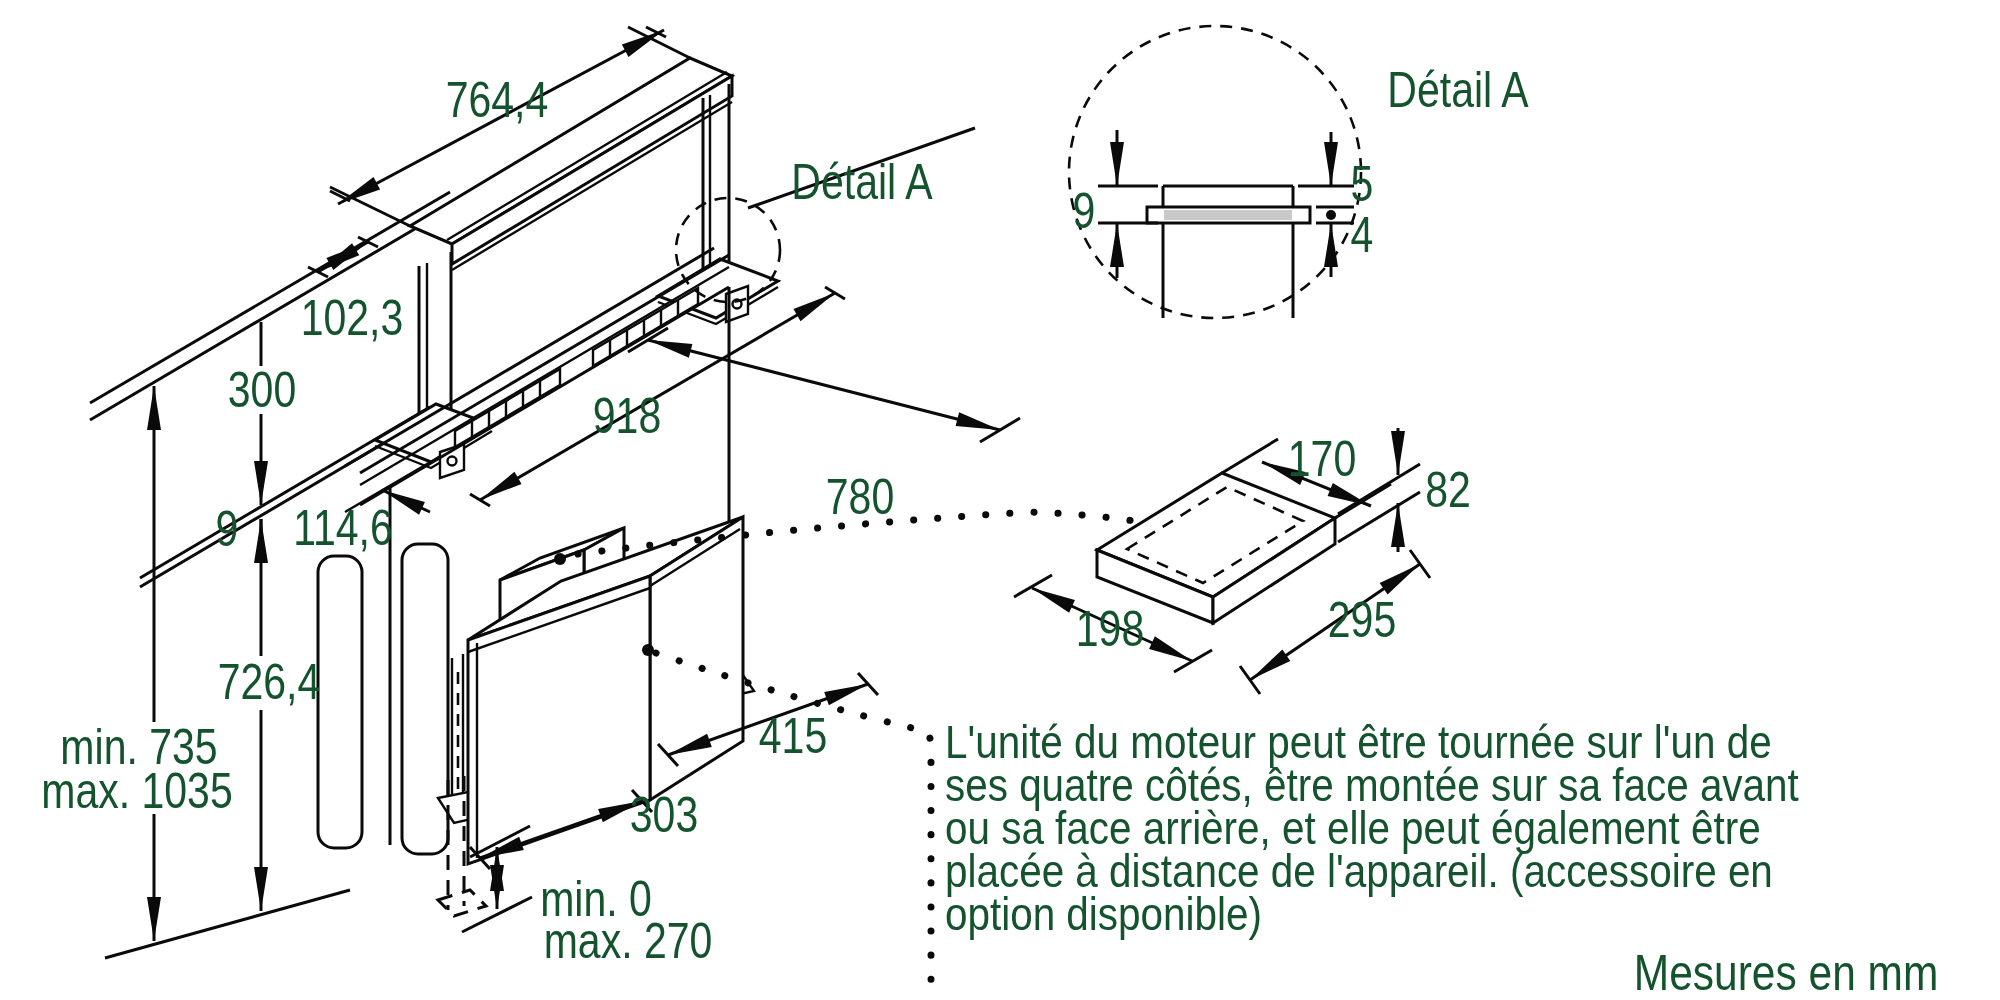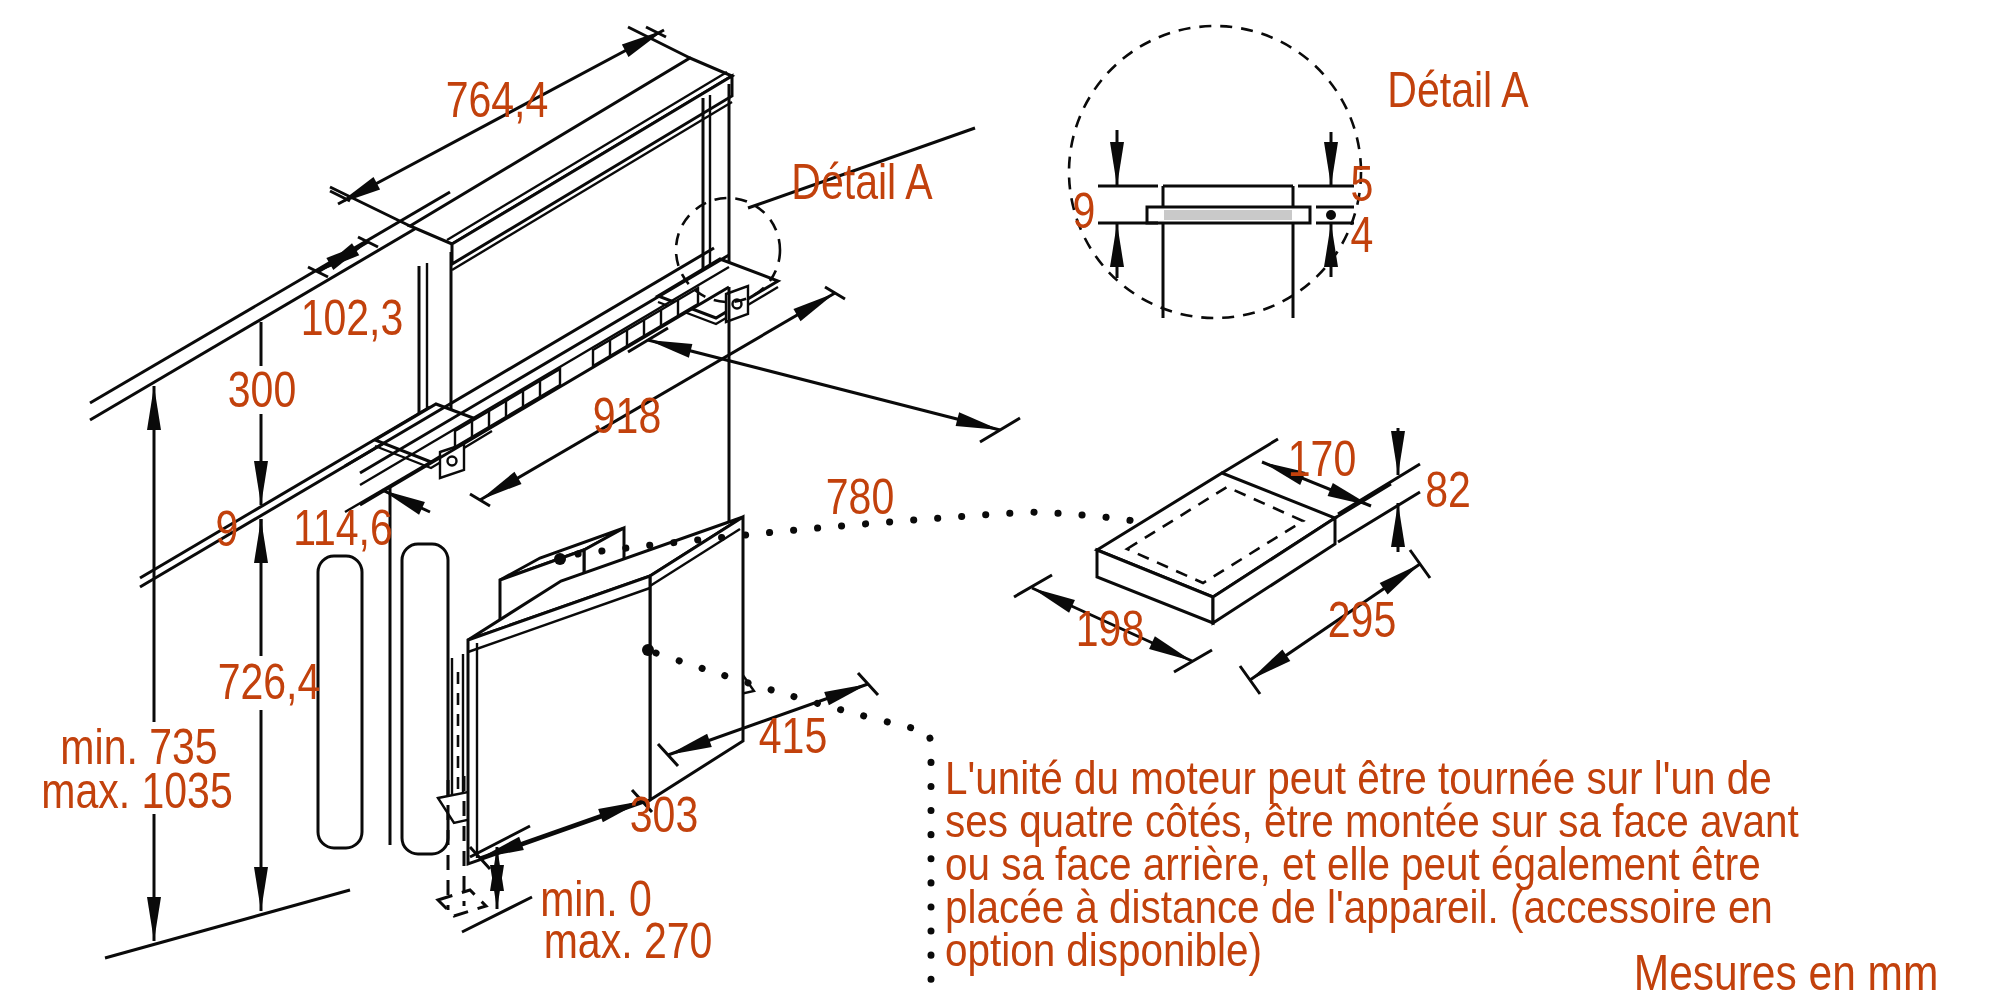--- a/index.html
+++ b/index.html
@@ -1,29 +1,29 @@
 <!DOCTYPE html>
 <html><head>
 <meta charset="utf-8">
 <style>
   html,body{margin:0;padding:0;background:#fff;}
   #stage{position:relative;width:2000px;height:1000px;background:#fff;overflow:hidden;
-         font-family:"Liberation Sans",sans-serif;color:#c2410c;}
+         font-family:"Liberation Sans",sans-serif;color:#14532d;}
   svg{position:absolute;left:0;top:0;}
   svg path,svg line,svg circle,svg rect{stroke:#0a0a0a;stroke-width:3;fill:none;}
   svg .fw{fill:#ffffff;}
   svg .fg{fill:#c9c9c9;stroke:none;}
   svg .fb{fill:#0a0a0a;stroke:none;}
   svg .thin{stroke-width:2.4;}
   svg .dash{stroke-dasharray:12 9;stroke-width:2.6;}
   svg .dash2{stroke-dasharray:15 10;stroke-width:3;}
   svg .dots{stroke-dasharray:0.1 24;stroke-linecap:round;stroke-width:7;}
   .lbl{position:absolute;font-size:50px;white-space:nowrap;line-height:1;
        transform:translate(-50%,-50%) scaleX(0.82);}
-  .note{position:absolute;left:945px;top:720px;margin-top:36px;}
+  .note{position:absolute;left:945px;top:720px;}
   .note div{font-size:47px;line-height:43px;white-space:nowrap;
             transform:scaleX(0.86);transform-origin:left center;}
   .units{position:absolute;right:62px;top:951px;font-size:50px;line-height:44px;
          white-space:nowrap;transform:scaleX(0.85);transform-origin:right center;}
 </style>
 </head>
 <body>
 
 <div id="stage">
 

